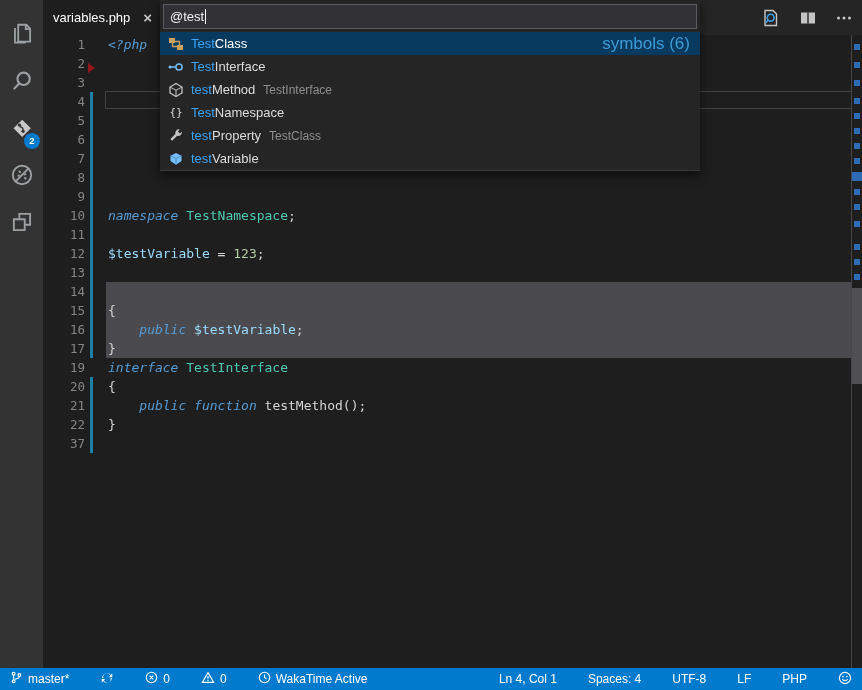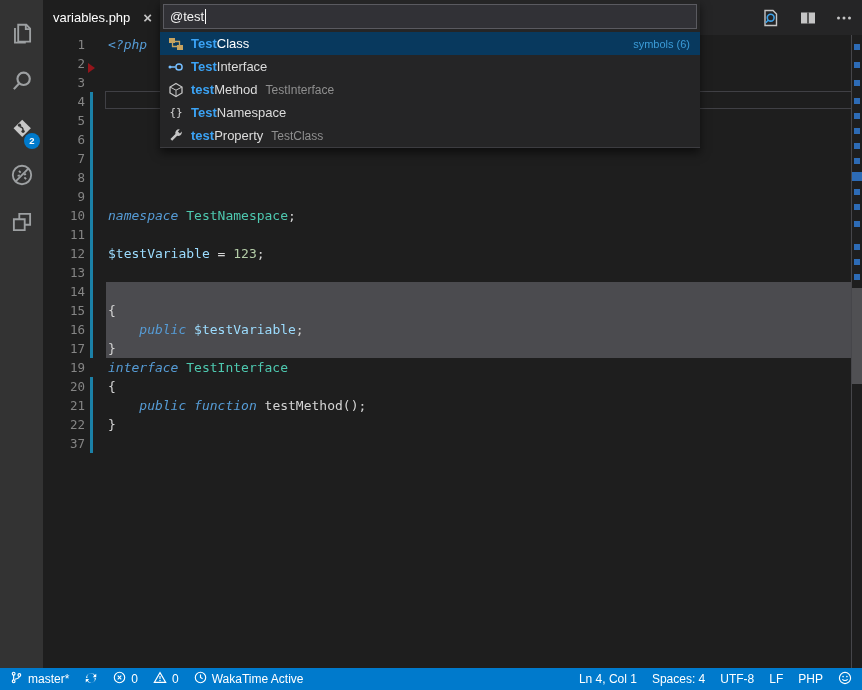--- a/index.html
+++ b/index.html
@@ -44,30 +44,30 @@
   
   .quick-open{position:absolute;left:160px;top:0;width:540px;z-index:20;box-shadow:0 5px 9px rgba(0,0,0,0.55);}
   .qo-input-row{background:var(--tabBarBg);padding:4px 3px 3px;}
   .qo-input{height:25px;background:#313136;border:1px solid #5a5a60;box-sizing:border-box;
             display:flex;align-items:center;padding:0 6px;color:#f2f2f2;font-size:13px;cursor:text;}
   .caret{display:inline-block;width:1px;height:15px;background:#fff;margin-left:1px;}
   .qo-list{background:var(--tabBarBg);border-bottom:1px solid #3c3c40;}
   .qo-row{height:23px;display:flex;align-items:center;padding:0 10px 0 8px;font-size:13px;color:#dcdcdc;cursor:pointer;}
   .qo-row.selected{background:var(--listSelectionBg);color:#fff;}
   .qo-icon{width:16px;height:16px;margin-right:7px;flex:none;display:flex;align-items:center;justify-content:center;}
-  .match{color:var(--matchFg);font-weight:bold;}
+  .match{color:var(--matchFg);font-weight:normal;}
   .qo-detail{color:#8f8f8f;font-size:12px;margin-left:8px;}
-  .qo-group{margin-left:auto;color:var(--groupFg);font-size:11px;}
+  .qo-group{margin-left:auto;color:var(--groupFg);font-size:17px;}
   .ns-glyph{color:#d4d4d4;font-size:11px;font-family:"DejaVu Sans Mono",monospace;font-weight:normal;}
 
   
   .status-bar{position:absolute;left:0;bottom:0;width:862px;height:22px;background:var(--statusBarBg);
               color:#fff;font-size:12px;display:flex;align-items:center;justify-content:space-between;
               padding:0 10px;box-sizing:border-box;}
-  .sb-group{display:flex;align-items:center;gap:15px;}
+  .sb-group{display:flex;align-items:center;gap:31px;}
   .sb-item{display:flex;align-items:center;gap:5px;cursor:pointer;white-space:nowrap;}
 </style>
 </head>
 <body>
 
 <div class="app">
 
   <div class="activity-bar">
     <div class="ab-item">
       <span>
@@ -256,20 +256,29 @@
         </div>
         <div class="qo-row">
           <span class="qo-icon">
             <svg width="16" height="16" viewBox="0 0 16 16">
               <path d="M13.8 4.2a3.6 3.6 0 0 1-4.6 3.6l-5 5-1.8-1.8 5-5a3.6 3.6 0 0 1 4.4-4.5L9.9 3.4l2 2 1.9-1.9c.1.4.1.9 0 .7z" fill="#C5C5C5"></path>
             </svg>
           </span>
           <span class="qo-label"><span class="match">test</span><span class="rest">Property</span></span>
           <span class="qo-detail">TestClass</span>
         </div>
+        <div class="qo-row">
+          <span class="qo-icon">
+            <svg width="16" height="16" viewBox="0 0 16 16">
+              <path d="M8 2l5.5 2.8v5.2L8 13.8 2.5 10V4.8z" fill="#75BEFF"></path>
+              <path d="M2.5 4.8L8 7.5L13.5 4.8M8 7.5v6.3" stroke="#4f90c9" stroke-width="1" fill="none"></path>
+            </svg>
+          </span>
+          <span class="qo-label"><span class="match">test</span><span class="rest">Variable</span></span>
+        </div>
       </div>
   </div>
 
   <div class="status-bar">
     <div class="sb-group">
       <span class="sb-item">
         <span>
           <svg width="13" height="13" viewBox="0 0 16 16" fill="none" stroke="#fff" stroke-width="1.4">
             <circle cx="4.5" cy="3.3" r="1.7"></circle>
               <circle cx="4.5" cy="12.7" r="1.7"></circle>

